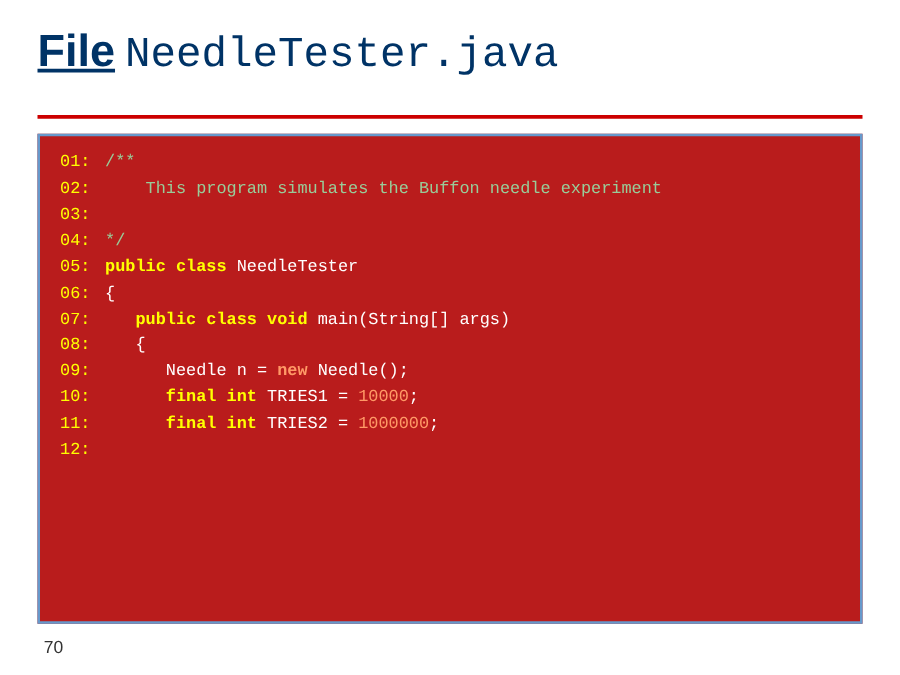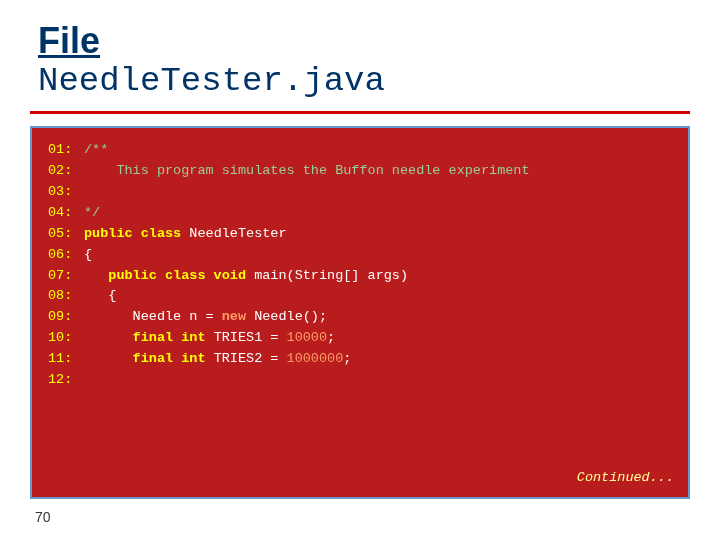--- a/index.html
+++ b/index.html
@@ -21,23 +21,22 @@
       height: 540px;
       background: #ffffff;
       display: flex;
       flex-direction: column;
       padding: 20px 30px 15px 30px;
     }
 
     .title-area {
       display: flex;
       align-items: baseline;
-      margin-bottom: 11px;
+      margin-bottom: 28px;
       gap: 0;
-      flex-direction: column;
     }
 
     .title-file {
       font-size: 36px;
       font-weight: bold;
       color: #003366;
       text-decoration: underline;
       font-family: Arial, sans-serif;
     }
 
@@ -150,18 +149,17 @@
       <div class="code-line"><span class="line-num">03:</span></div>
       <div class="code-line"><span class="line-num">04:</span><span class="code-comment">*/</span></div>
       <div class="code-line"><span class="line-num">05:</span><span class="code-keyword">public class </span><span class="code-classname">NeedleTester</span></div>
       <div class="code-line"><span class="line-num">06:</span><span class="code-plain">{</span></div>
       <div class="code-line"><span class="line-num">07:</span><span class="code-keyword">   public class void </span><span class="code-plain">main(String[] args)</span></div>
       <div class="code-line"><span class="line-num">08:</span><span class="code-plain">   {</span></div>
       <div class="code-line"><span class="line-num">09:</span><span class="code-plain">      Needle n = </span><span class="code-new">new</span><span class="code-plain"> Needle();</span></div>
       <div class="code-line"><span class="line-num">10:</span><span class="code-keyword">      final int </span><span class="code-plain">TRIES1 = </span><span class="code-number">10000</span><span class="code-plain">;</span></div>
       <div class="code-line"><span class="line-num">11:</span><span class="code-keyword">      final int </span><span class="code-plain">TRIES2 = </span><span class="code-number">1000000</span><span class="code-plain">;</span></div>
       <div class="code-line"><span class="line-num">12:</span><span class="code-plain"></span></div>
-      <div class="continued">Continued...</div>
   </div>
   <div class="footer">
     <span class="footer-right">70</span>
   </div>
 </div>
 
 </body></html>

